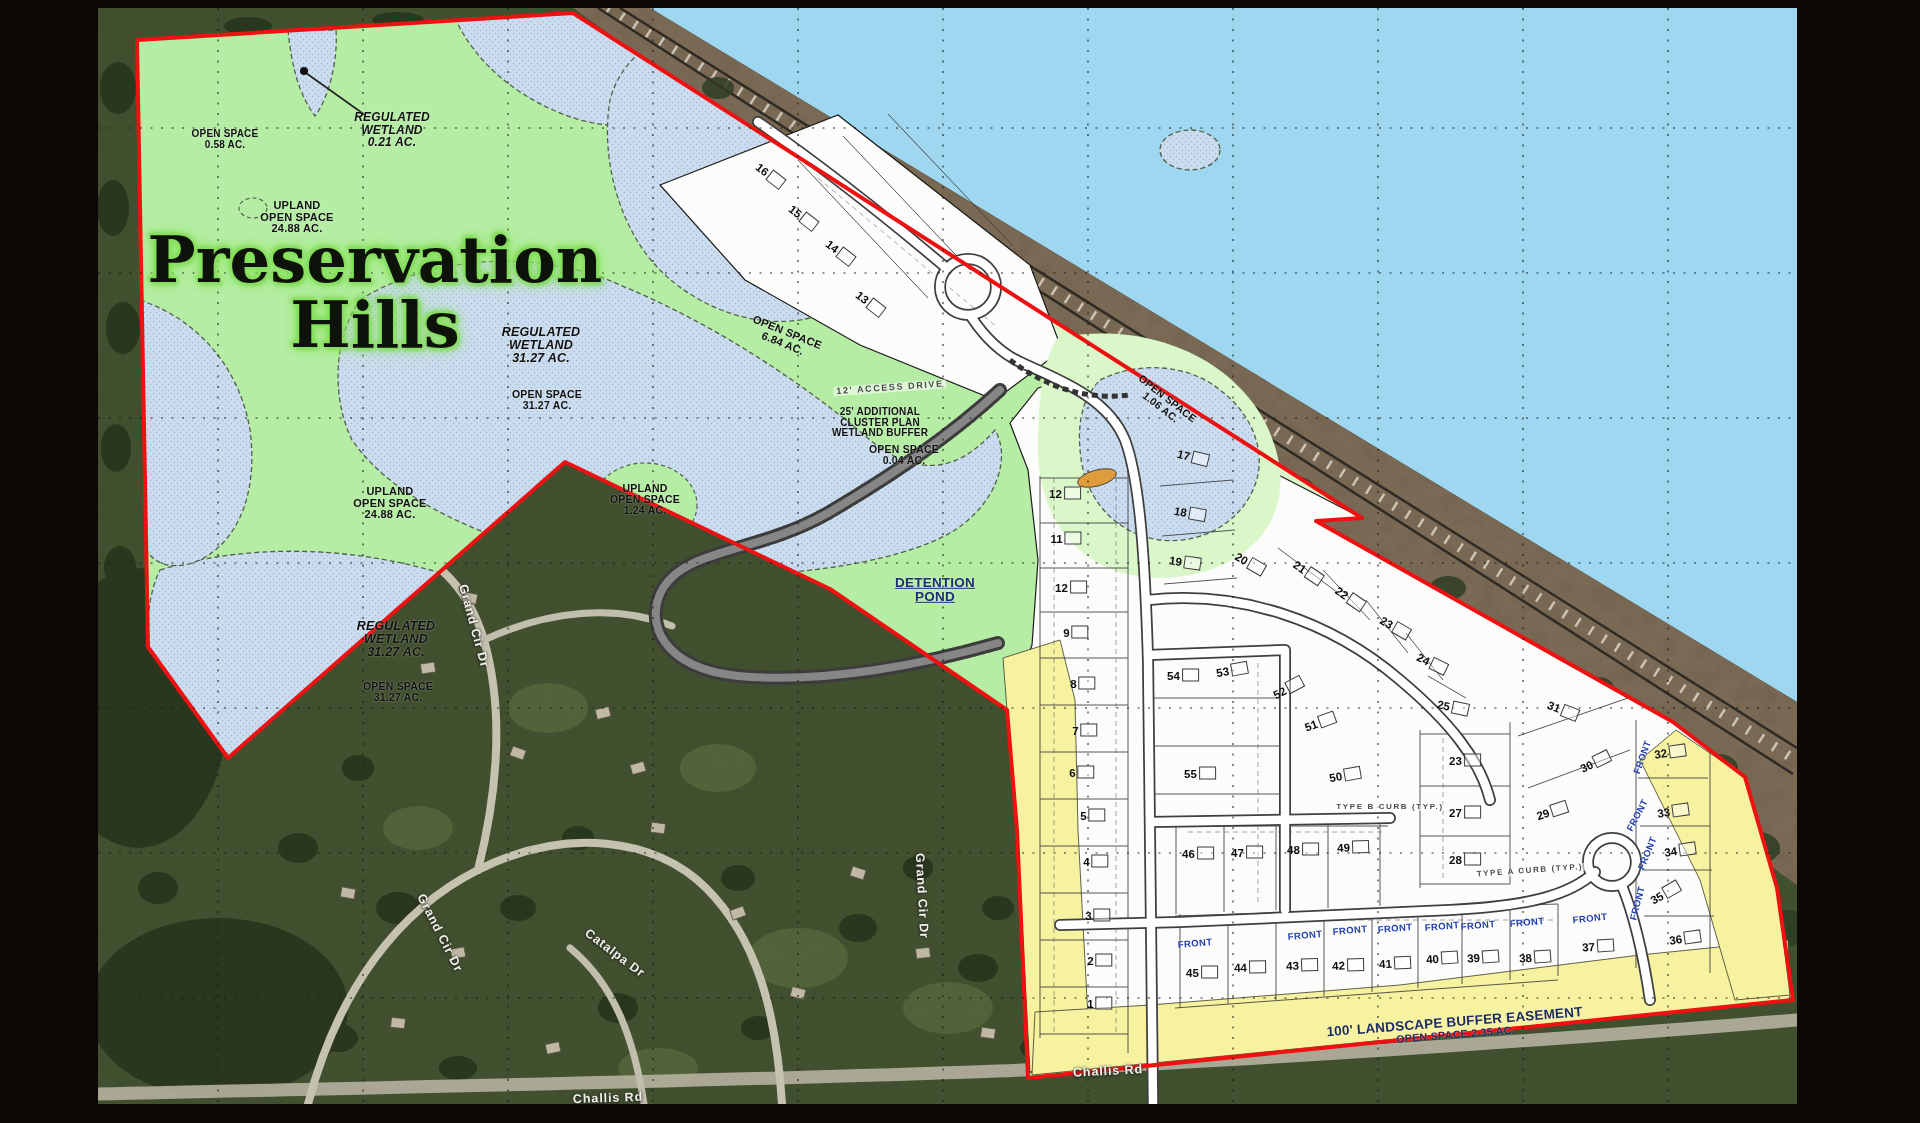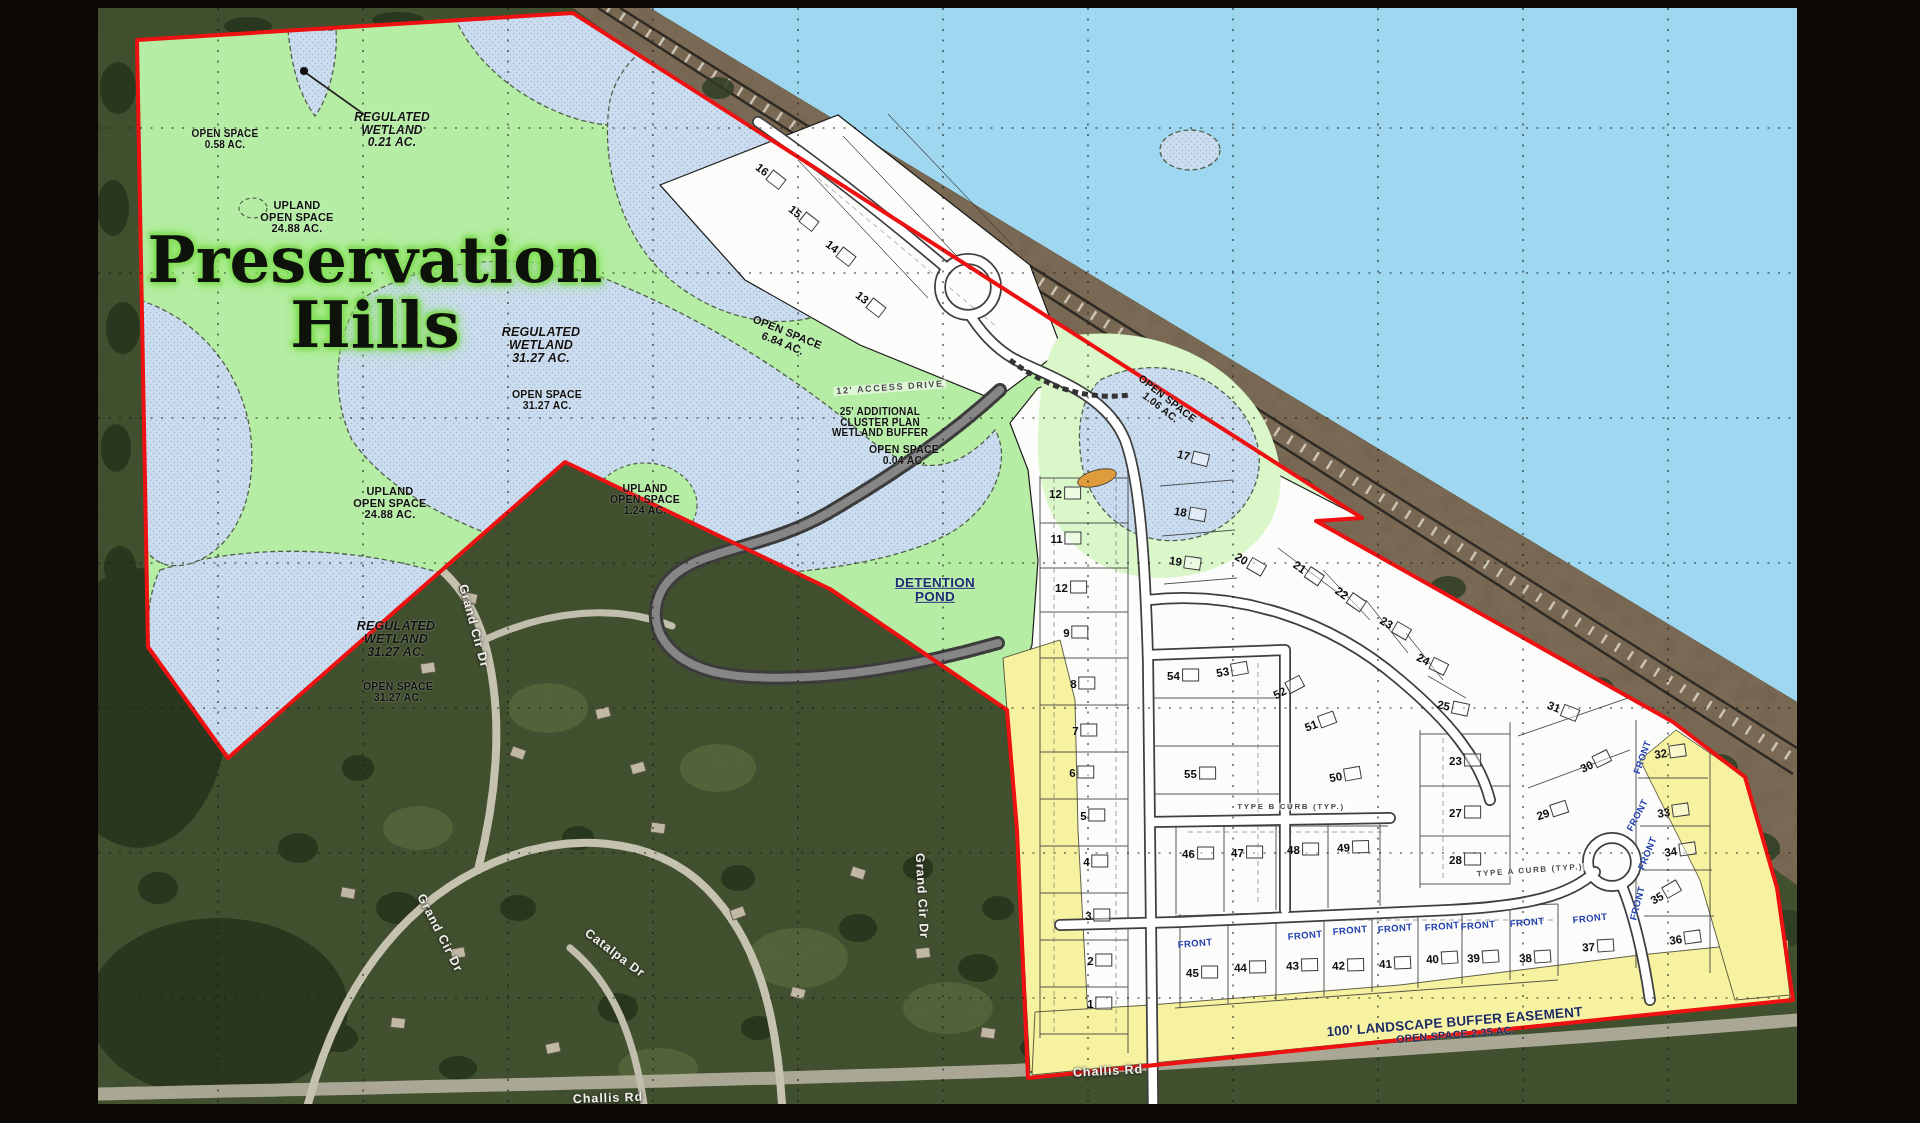--- a/index.html
+++ b/index.html
@@ -299,21 +299,21 @@
           <div>31.27 AC.</div>
         </div>
         <div class="arealabel" style="font-size: 10.5px; left: 1066px; top: 395px; transform: translate(-50%, -50%) rotate(38deg);">
           <div>OPEN SPACE</div>
           <div>1.06 AC.</div>
         </div>
         <div class="arealabel" style="font-size: 13.5px; color: rgb(28, 42, 94); left: 1357px; top: 1020px; transform: translate(-50%, -50%) rotate(-4.5deg);">
           <div>100' LANDSCAPE BUFFER EASEMENT</div>
           <div style="font-size: 0.8em;">OPEN SPACE 2.35 AC.</div>
         </div>
-        <div class="arealabel muted" style="font-size: 8px; left: 1193px; top: 799px; transform: translate(-50%, -50%);">
+        <div class="arealabel muted" style="font-size: 8px; left: 1292px; top: 799px; transform: translate(-50%, -50%);">
           <div>TYPE B CURB (TYP.)</div>
         </div>
         <div class="arealabel muted" style="font-size: 8px; left: 1432px; top: 863px; transform: translate(-50%, -50%) rotate(-4deg);">
           <div>TYPE A CURB (TYP.)</div>
         </div>
       </div>
     <div id="labels-streets">
         <div class="streetlabel" style="left: 376px; top: 618px; transform: translate(-50%, -50%) rotate(75deg);">Grand Cir Dr</div>
         <div class="streetlabel" style="left: 342px; top: 925px; transform: translate(-50%, -50%) rotate(63deg);">Grand Cir Dr</div>
         <div class="streetlabel" style="left: 824px; top: 888px; transform: translate(-50%, -50%) rotate(87deg);">Grand Cir Dr</div>

